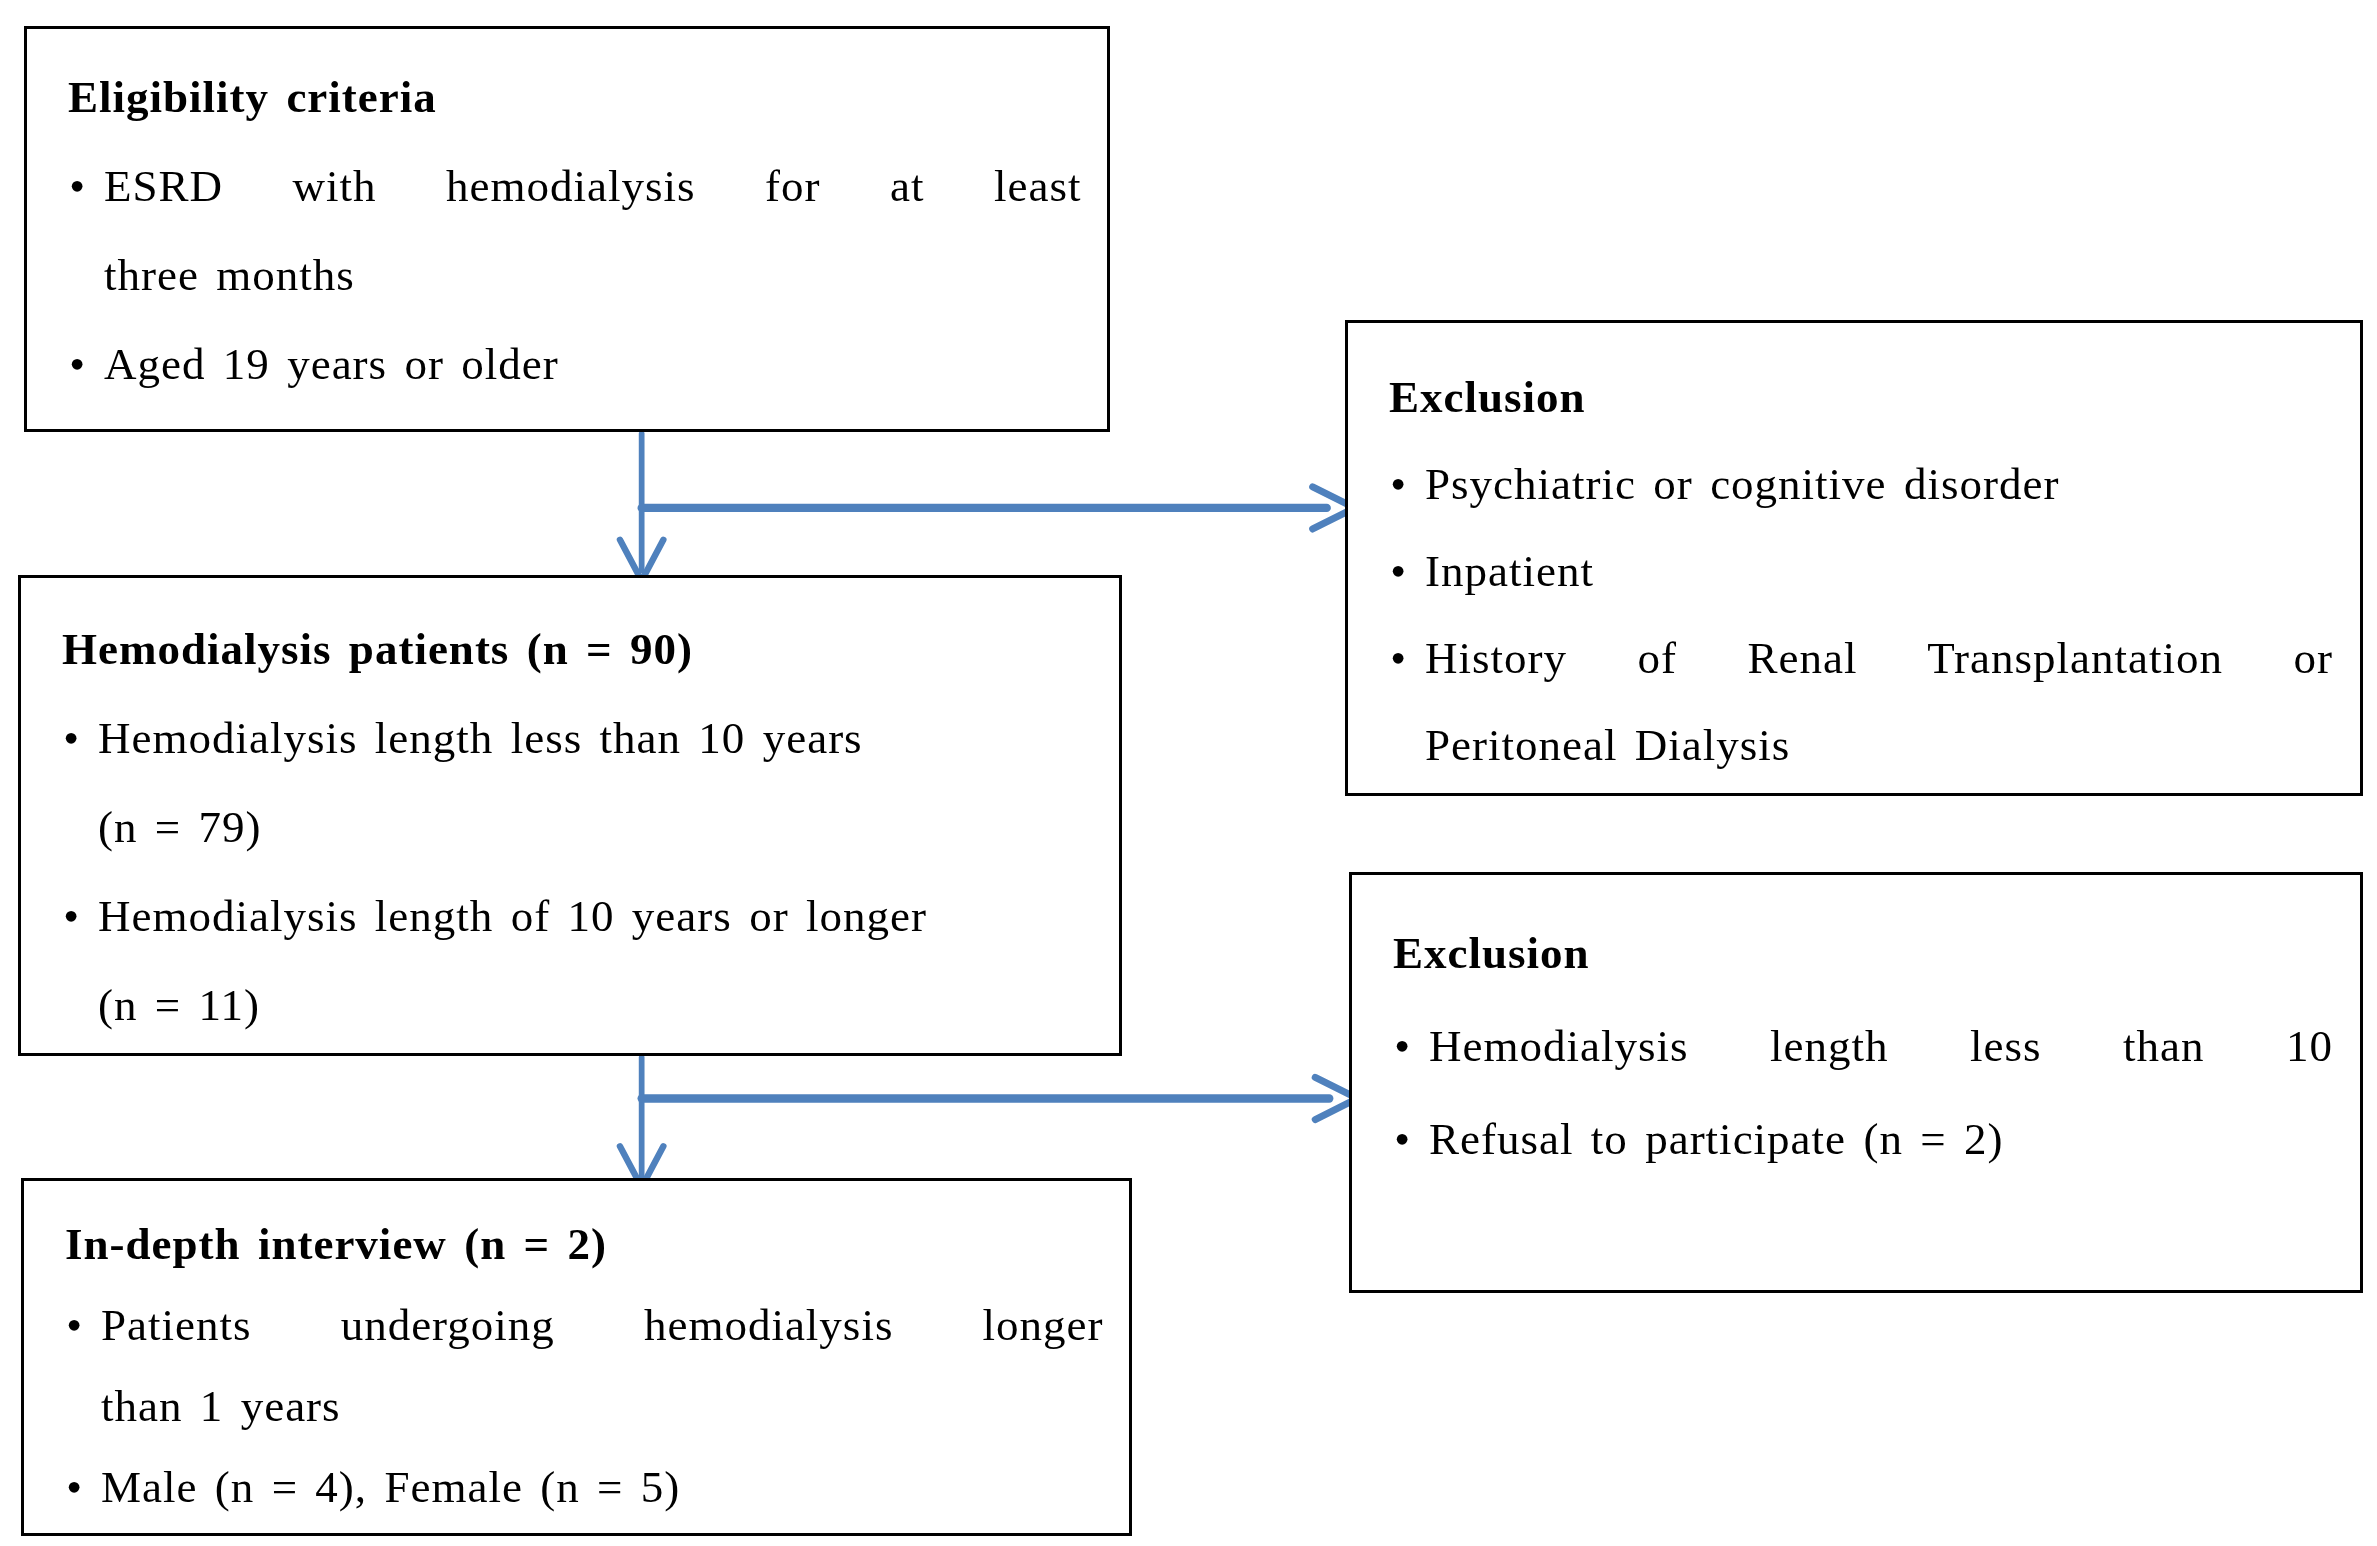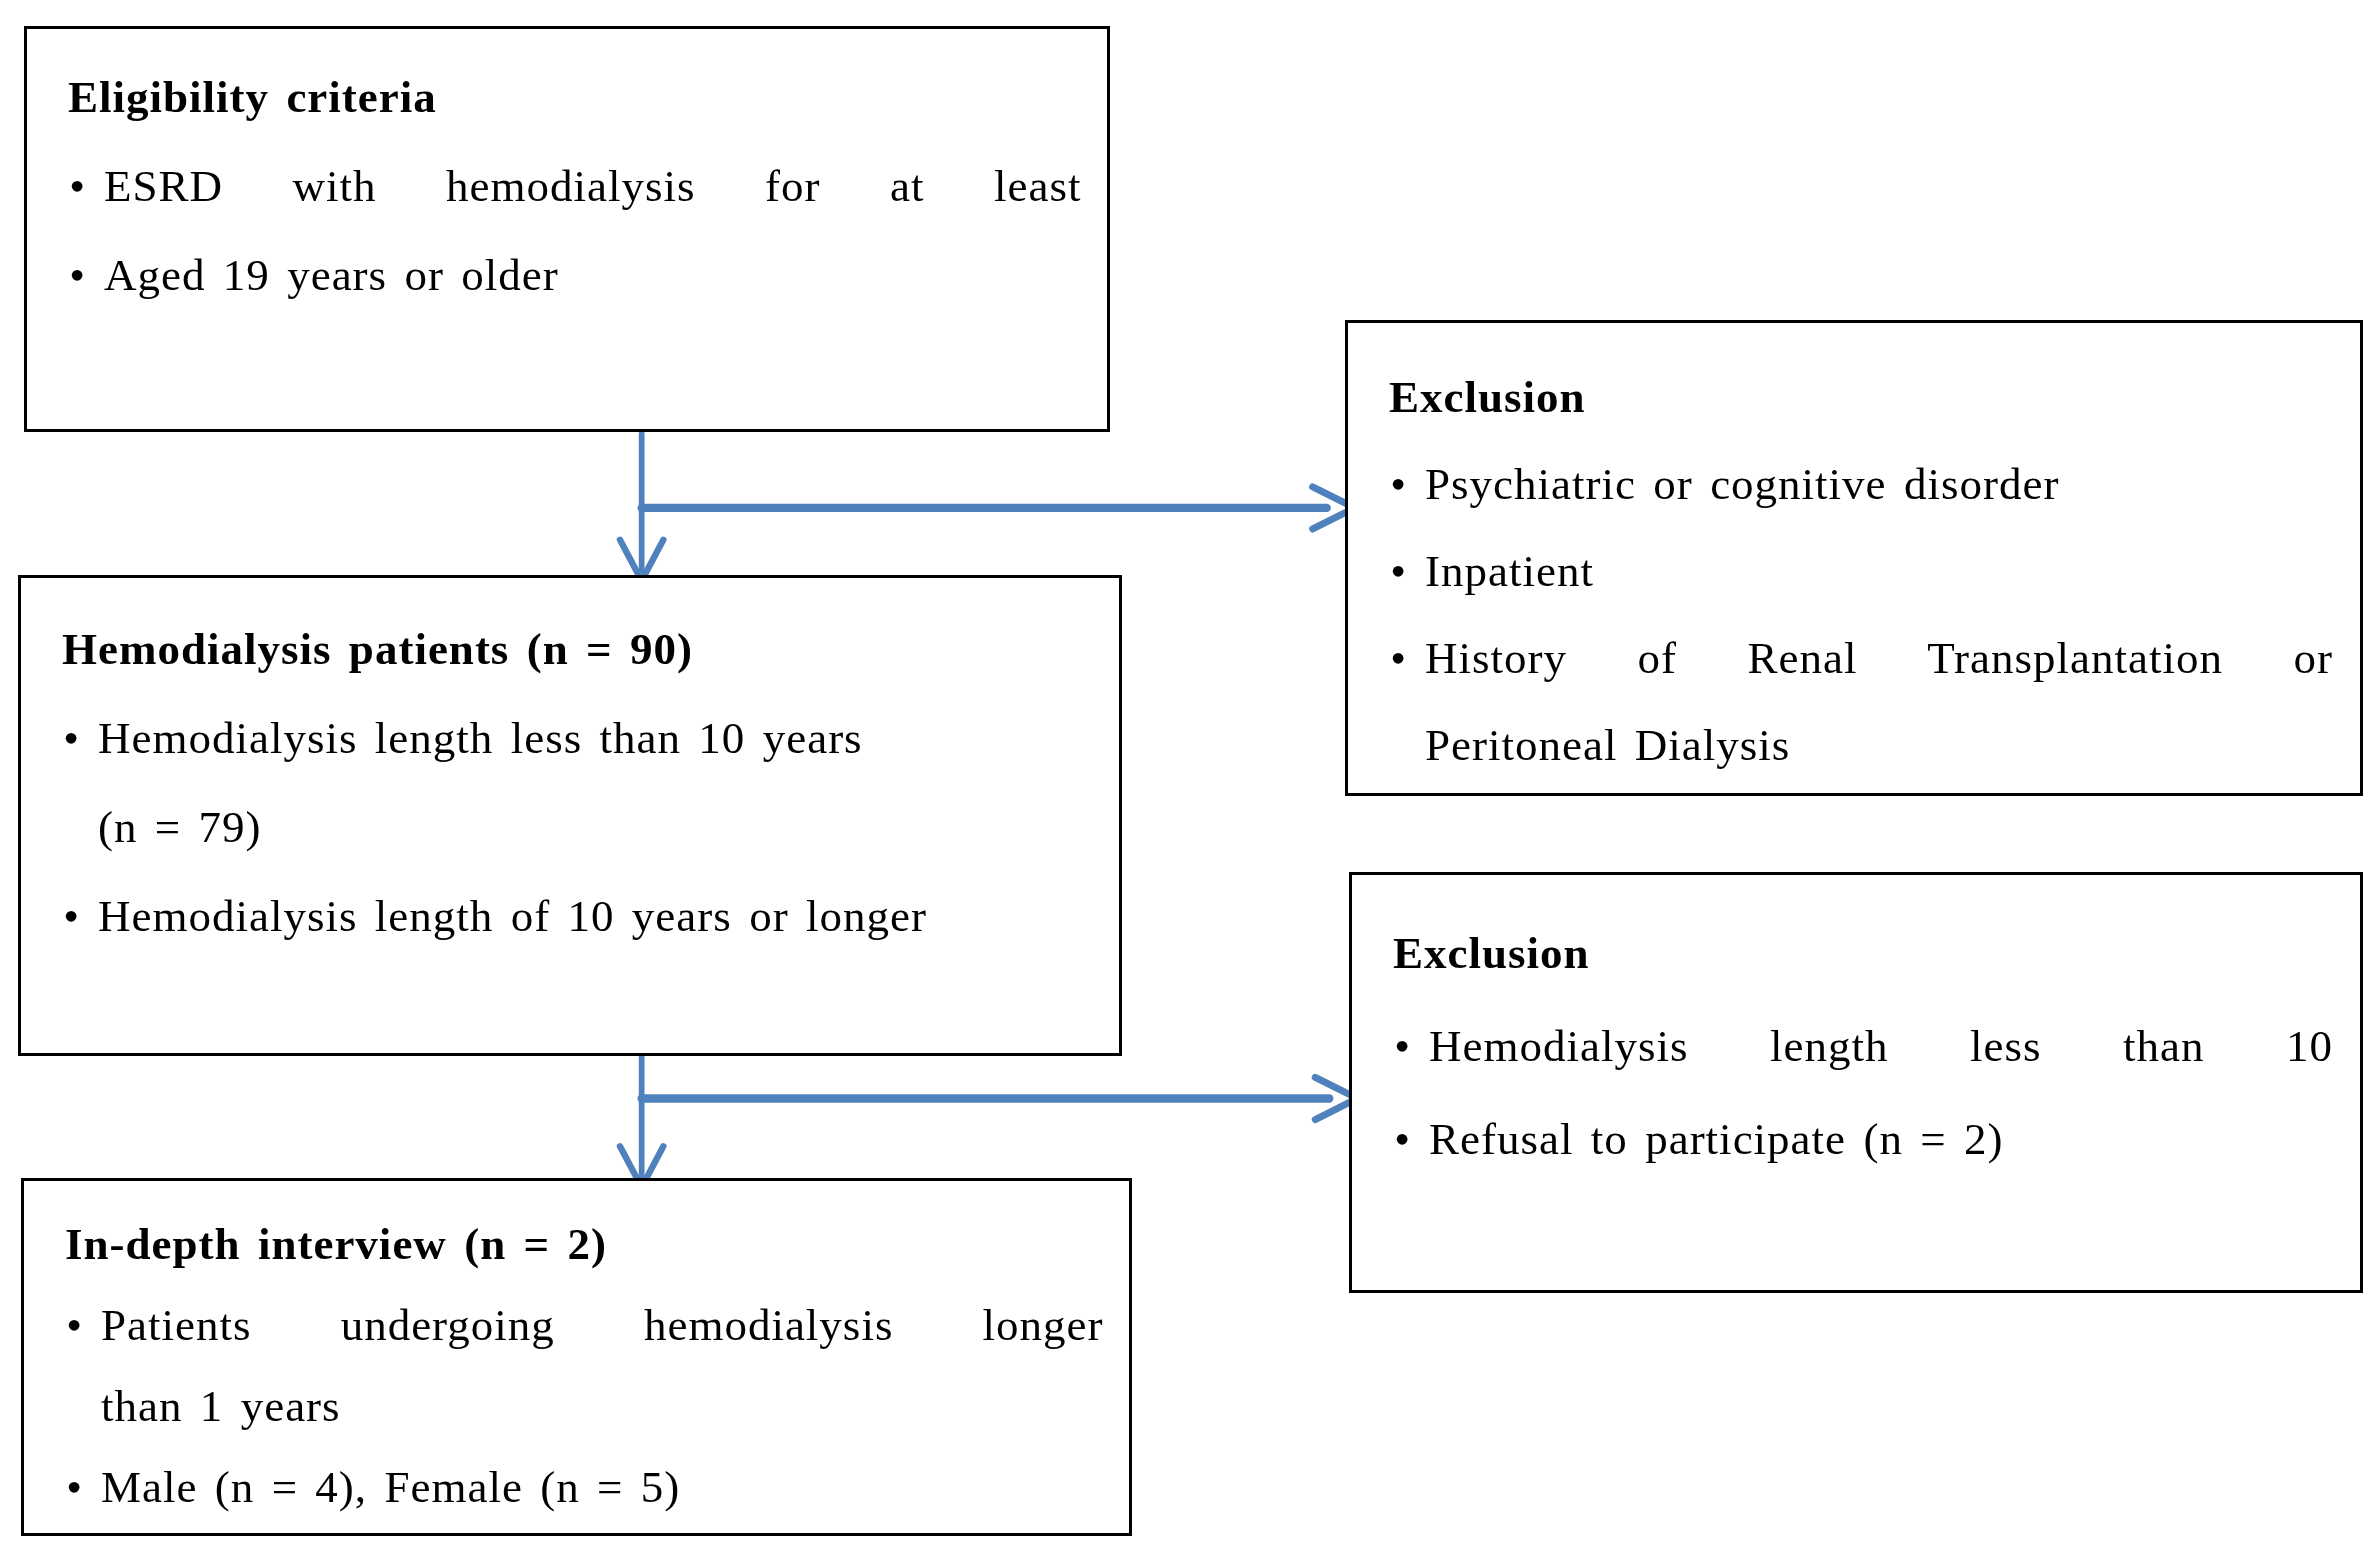--- a/index.html
+++ b/index.html
@@ -43,20 +43,21 @@
     <path class="arrow" d="M1005 1720 H 2082" stroke-width="13" stroke="#4f81bd"></path>
     <path class="arrow" d="M2060 1687 L2126 1720 L2060 1753" stroke-width="11" stroke="#4f81bd"></path>
   </svg>
 
   <div class="box" id="box-eligibility">
     <div class="inner">
       <div class="title">Eligibility criteria</div>
       <div class="bullet">
         <span class="dot">•</span>
         <div class="bline just">ESRD with hemodialysis for at least</div>
+        <div class="bline">three months</div>
       </div>
       <div class="bullet">
         <span class="dot">•</span>
         <div class="bline">Aged 19 years or older</div>
       </div>
     </div>
   </div>
 
   <div class="box" id="box-exclusion1">
     <div class="inner">
@@ -81,20 +82,21 @@
     <div class="inner">
       <div class="title">Hemodialysis patients (n = 90)</div>
       <div class="bullet">
         <span class="dot">•</span>
         <div class="bline">Hemodialysis length less than 10 years</div>
         <div class="bline">(n = 79)</div>
       </div>
       <div class="bullet">
         <span class="dot">•</span>
         <div class="bline">Hemodialysis length of 10 years or longer</div>
+        <div class="bline">(n = 11)</div>
       </div>
     </div>
   </div>
 
   <div class="box" id="box-exclusion2">
     <div class="inner">
       <div class="title">Exclusion</div>
       <div class="bullet">
         <span class="dot">•</span>
         <div class="bline just">Hemodialysis length less than 10</div>

